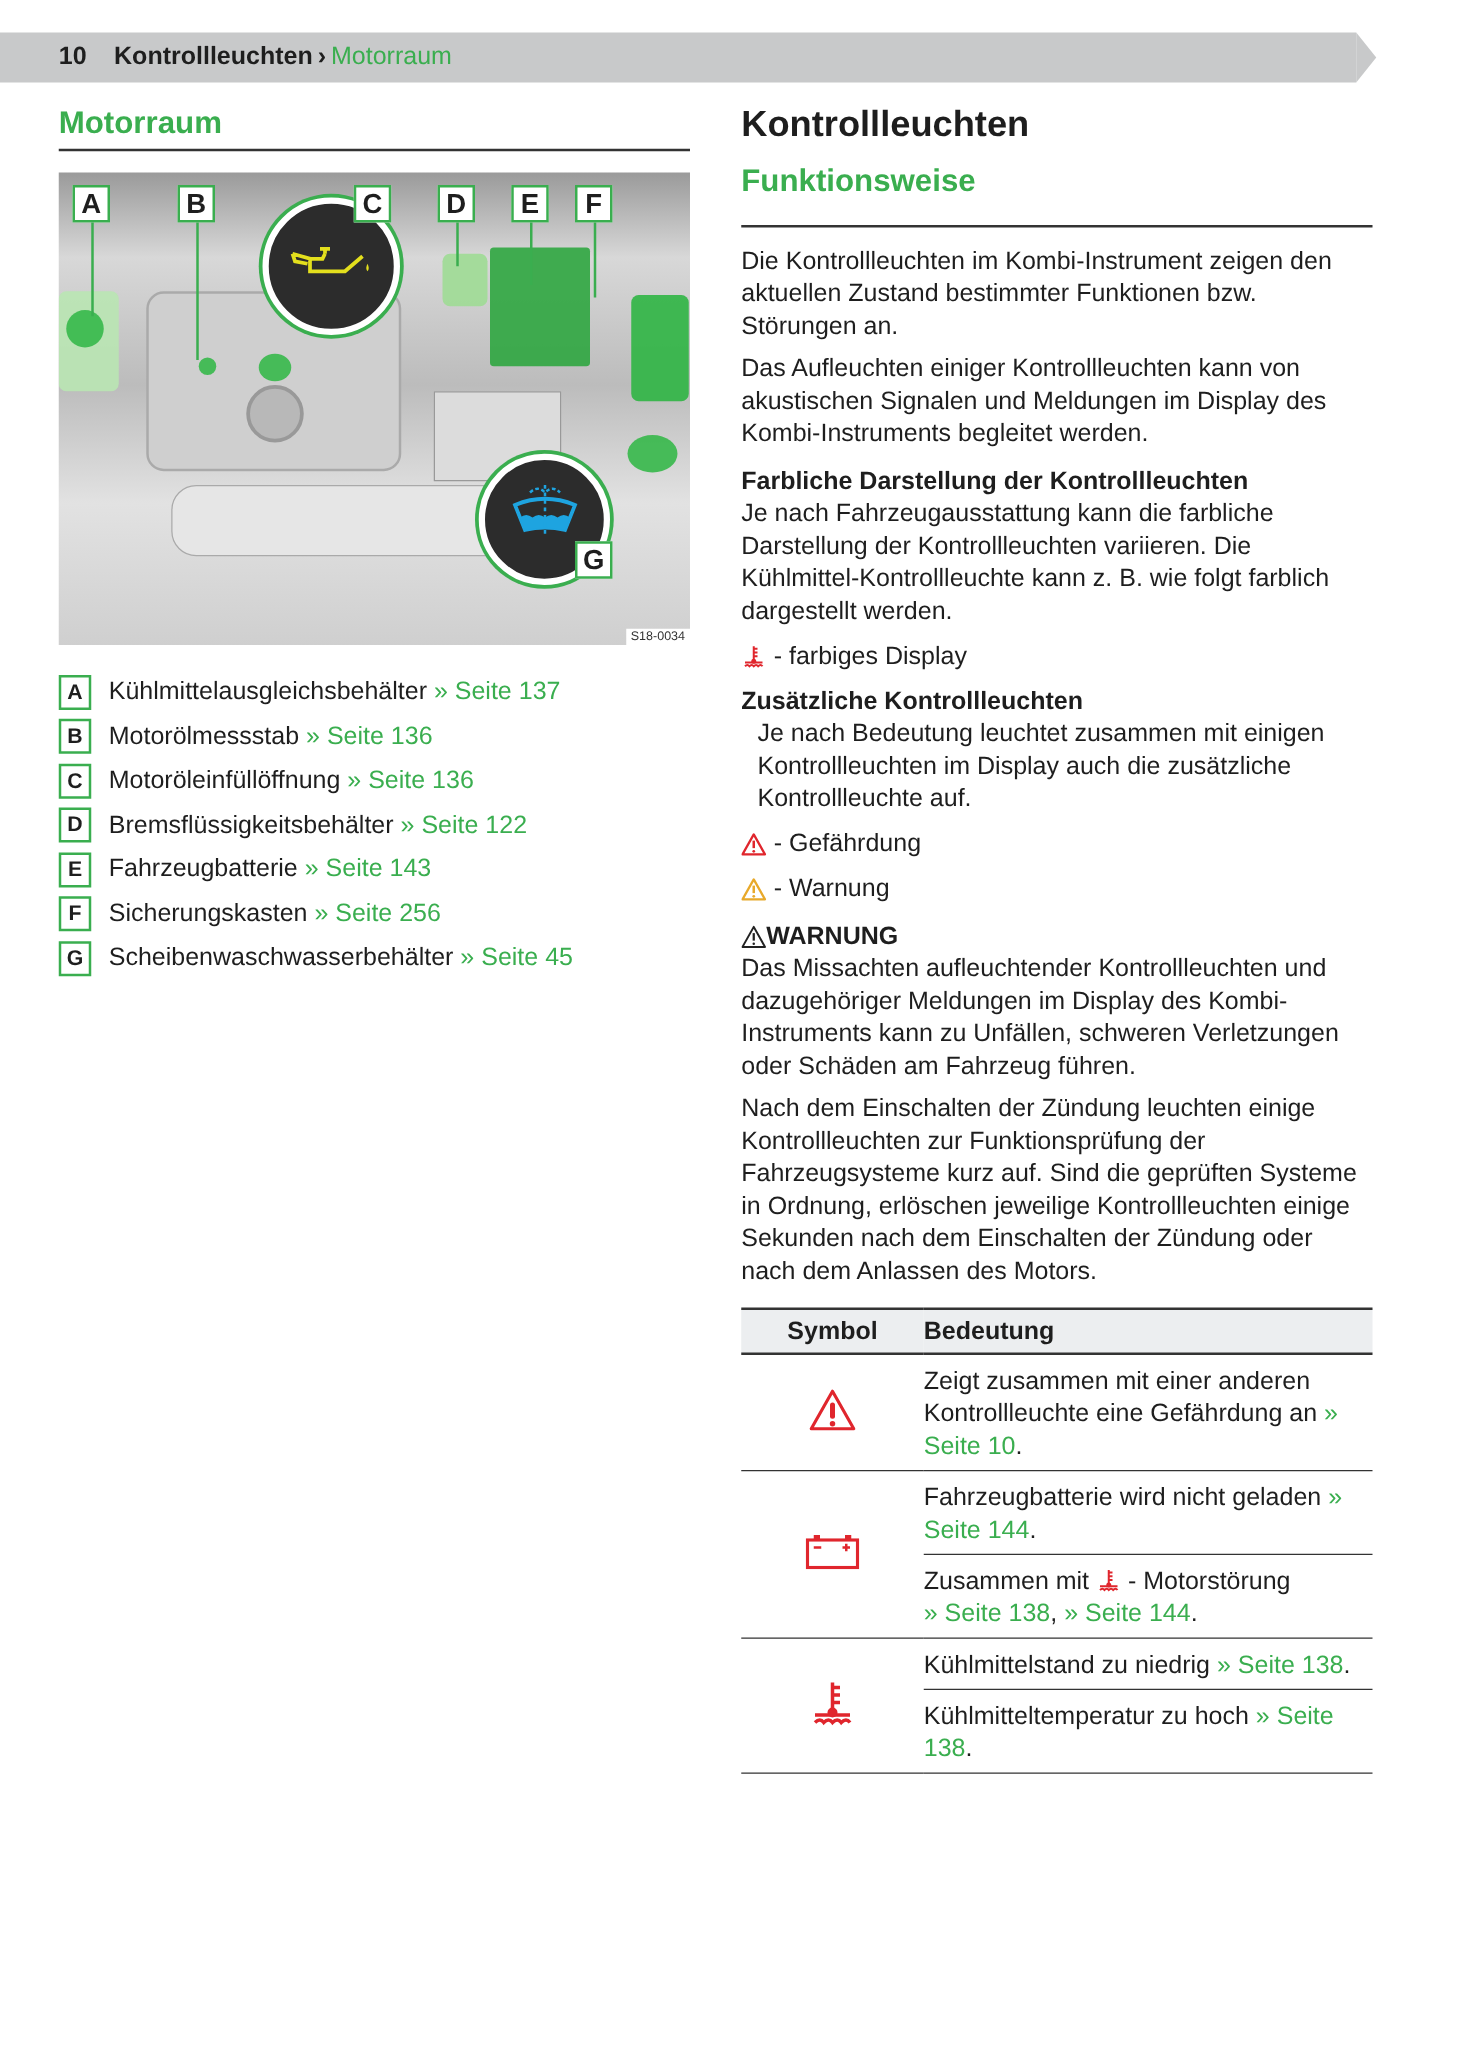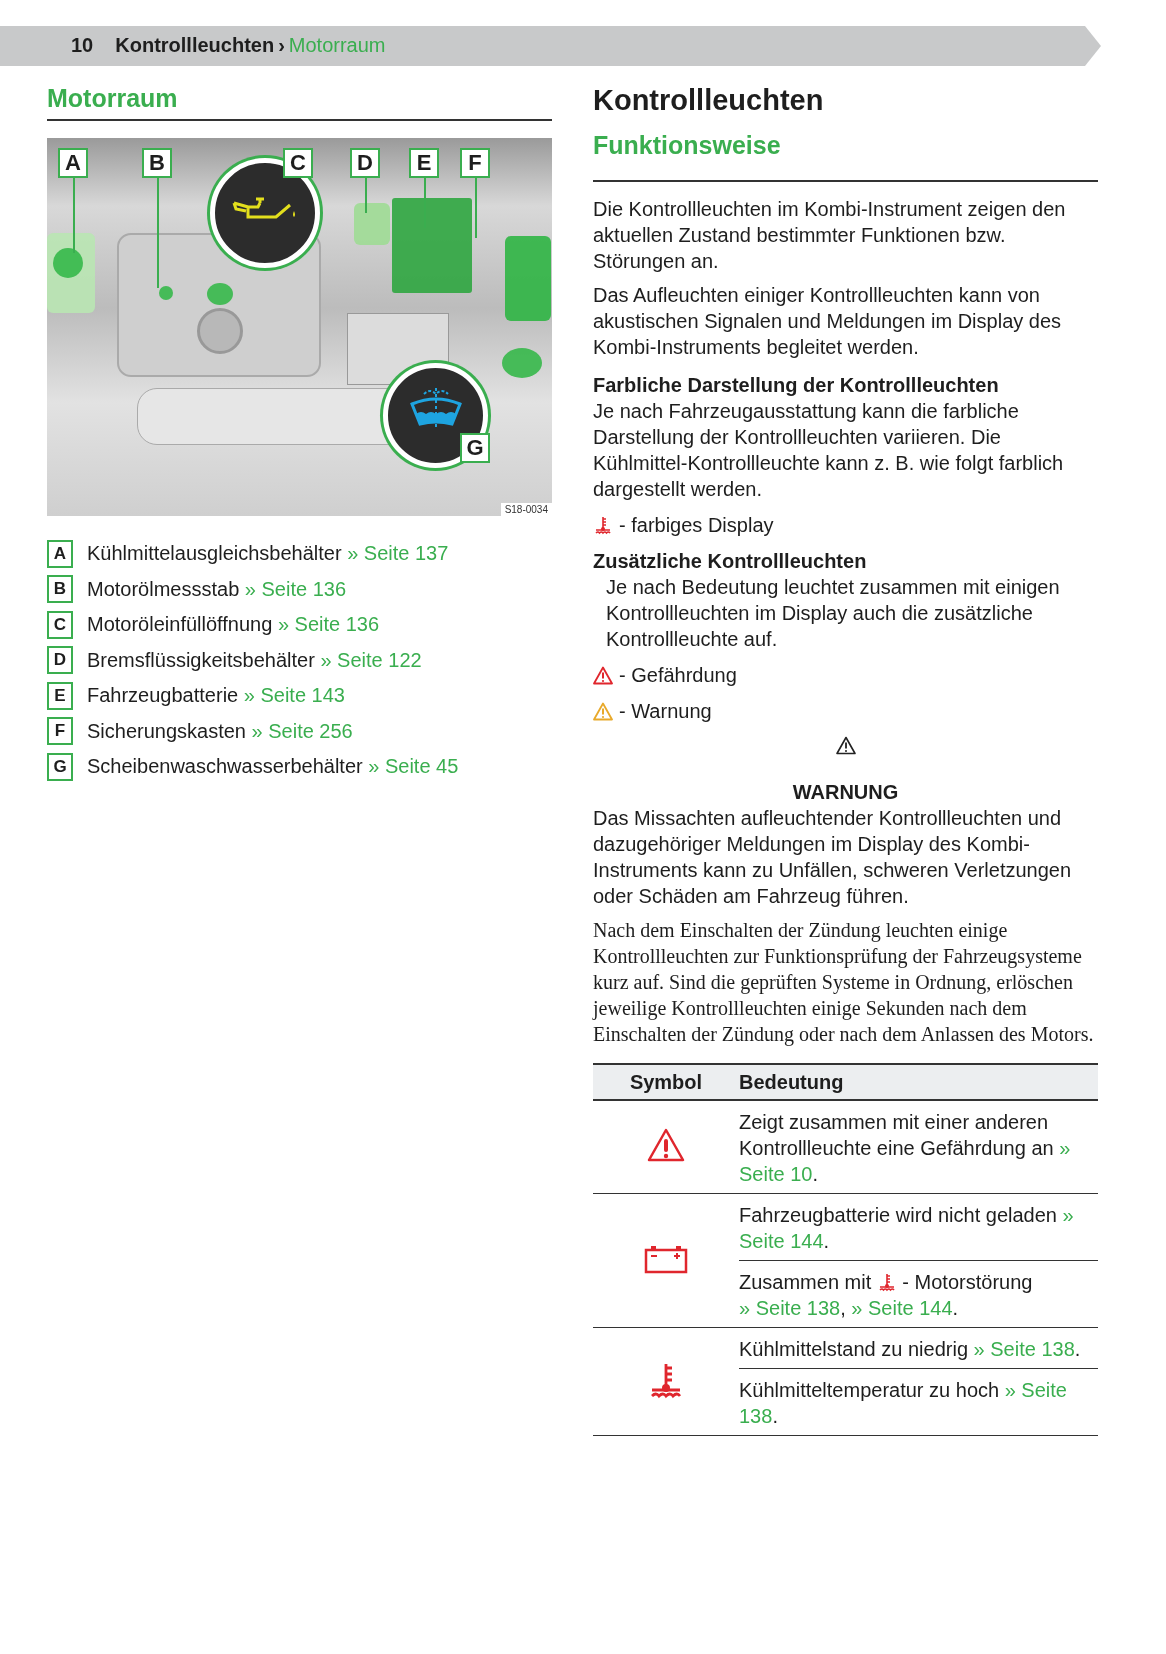--- a/index.html
+++ b/index.html
@@ -1,40 +1,40 @@
 <!DOCTYPE html>
 <html><head>
 <meta charset="utf-8">
 <style>
   html,body{margin:0;padding:0;background:#fff;}
   body{width:1166px;height:1654px;position:relative;overflow:hidden;font-family:"Liberation Sans","DejaVu Sans",sans-serif;color:#1e1e1e;}
   .topbar{position:absolute;left:0;top:26px;width:1085px;height:40px;background:#c8c9ca;}
   .topbar-arrow{position:absolute;left:1085px;top:26px;width:0;height:0;border-top:20px solid transparent;border-bottom:20px solid transparent;border-left:16px solid #c8c9ca;}
   .topbar-text{position:absolute;left:47px;top:34px;font-size:20px;font-weight:bold;color:#1e1e1e;}
-  .topbar-text .pg{margin-right:22px;margin-left:24px;}
+  .topbar-text .pg{margin-right:22px;}
   .topbar-text .sep{margin:0 4px;}
   .topbar-text .cur{font-weight:normal;color:#3aae4f;}
   .green{color:#3aae4f;}
   .h-left{position:absolute;left:47px;top:84px;width:505px;font-size:25px;font-weight:bold;color:#3aae4f;padding-bottom:6px;border-bottom:2px solid #333;}
   .figure{position:absolute;left:47px;top:138px;width:505px;height:378px;background:linear-gradient(180deg,#9a9a9a 0%,#d8d8d8 18%,#bcbcbc 45%,#e2e2e2 70%,#cfcfcf 100%);overflow:hidden;}
   .fig-code{position:absolute;right:0;bottom:0;font-size:10px;background:#fff;padding:1px 4px;color:#333;}
   .callout{position:absolute;width:26px;height:26px;background:#fff;border:2px solid #3aae4f;font-size:22px;font-weight:bold;text-align:center;line-height:26px;color:#1e1e1e;}
   .bubble{position:absolute;border-radius:50%;background:#2c2c2c;border:5px solid #fff;box-shadow:0 0 0 3px #3aae4f;}
   .greenpart{position:absolute;background:#36b84a;border-radius:6px;opacity:.9;}
   .legend{position:absolute;left:47px;top:536px;width:510px;}
   .legend-row{display:flex;align-items:center;height:35.5px;font-size:20px;}
   .legend-key{width:22px;height:24px;border:2px solid #3aae4f;font-weight:bold;font-size:17px;text-align:center;line-height:24px;margin-right:14px;box-sizing:content-box;}
   .right{position:absolute;left:593px;top:84px;width:505px;}
   .h1{font-size:29px;font-weight:bold;margin:0 0 14px 0;}
   .h2{font-size:25px;font-weight:bold;color:#3aae4f;padding-bottom:20px;border-bottom:2px solid #333;margin-bottom:14px;}
   p{margin:0 0 8px 0;font-size:20px;line-height:26px;}
   .subh{font-weight:bold;font-size:20px;line-height:26px;}
   .sym-line{font-size:20px;line-height:26px;margin:0 0 10px 0;display:flex;align-items:center;}
   .sym-line svg{margin-right:6px;}
-  .warn-h{font-weight:bold;font-size:20px;display:flex;align-items:center;gap:24px;line-height:26px;flex-direction:column;}
+  .warn-h{font-weight:bold;font-size:20px;display:flex;align-items:center;gap:0;line-height:26px;}
   table{border-collapse:collapse;width:505px;font-size:20px;line-height:26px;}
   th{background:#eceef0;text-align:left;font-weight:bold;padding:4px 0;border-top:2px solid #333;border-bottom:2px solid #333;}
   td{vertical-align:top;padding:8px 0 6px 0;}
   .symcol{width:146px;text-align:center;vertical-align:middle;}
   .rowline td{border-bottom:1.5px solid #333;}
   .subline td.desc{border-bottom:1.5px solid #333;}
 </style>
 </head>
 <body>
 
@@ -161,21 +161,21 @@
   <div class="warn-h" style="margin-top:12px;">
     <svg width="20" height="19" viewBox="0 0 20 19">
         <path d="M10 1.5 L19 17.5 L1 17.5 Z" fill="none" stroke="#222" stroke-width="1.6" stroke-linejoin="round"></path>
         <rect x="9.1" y="6.5" width="1.8" height="6" fill="#222"></rect>
         <circle cx="10" cy="15" r="1" fill="#222"></circle>
       </svg>
     <span>WARNUNG</span>
   </div>
   <p>Das Missachten aufleuchtender Kontrollleuchten und dazugehöriger Meldungen im Display des Kombi-Instruments kann zu Unfällen, schweren Verletzungen oder Schäden am Fahrzeug führen.</p>
 
-  <p style="margin-bottom:16px;font-family:Liberation Serif, serif;">Nach dem Einschalten der Zündung leuchten einige Kontrollleuchten zur Funktionsprüfung der Fahrzeugsysteme kurz auf. Sind die geprüften Systeme in Ordnung, erlöschen jeweilige Kontrollleuchten einige Sekunden nach dem Einschalten der Zündung oder nach dem Anlassen des Motors.</p>
+  <p style="margin-bottom:16px;">Nach dem Einschalten der Zündung leuchten einige Kontrollleuchten zur Funktionsprüfung der Fahrzeugsysteme kurz auf. Sind die geprüften Systeme in Ordnung, erlöschen jeweilige Kontrollleuchten einige Sekunden nach dem Einschalten der Zündung oder nach dem Anlassen des Motors.</p>
 
   <table>
     <thead>
       <tr>
         <th class="symcol">Symbol</th>
         <th>Bedeutung</th>
       </tr>
     </thead>
     <tbody>
       <tr class="rowline">

